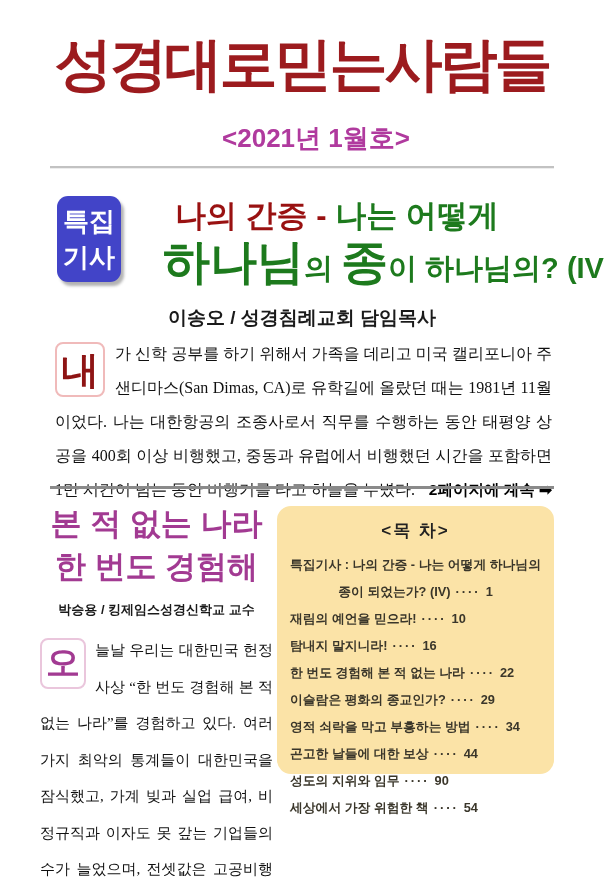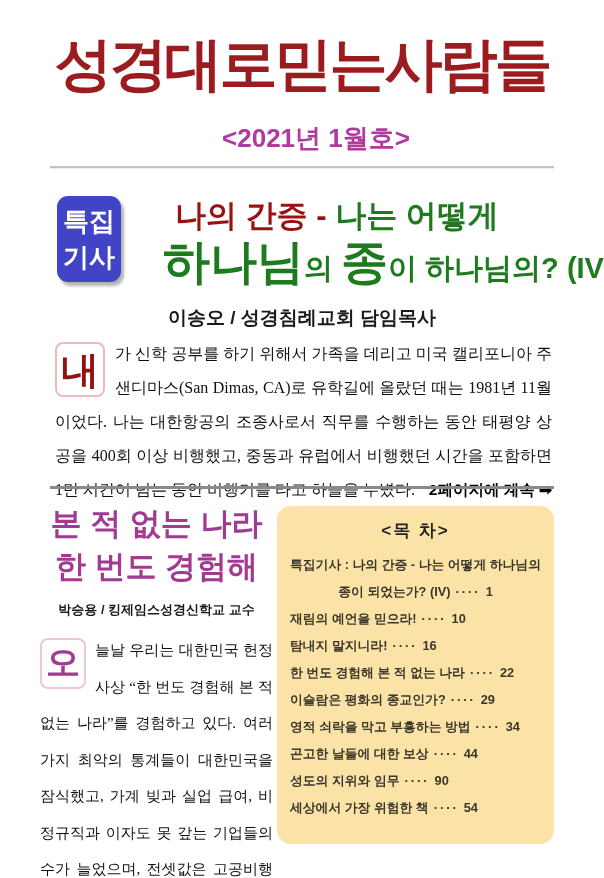--- a/index.html
+++ b/index.html
@@ -72,21 +72,21 @@
     margin-top:13px; font-family:"Liberation Serif", serif; font-size:15px;
     line-height:36.5px; text-align:justify; color:#101010;
   }
   .dropcap-box2 {
     float:left; width:46px; height:51px; border:2px solid #eac6dc; border-radius:8px;
     margin:6px 9px 2px 0; display:flex; align-items:center; justify-content:center;
     color:#a23a92; font-size:34px; font-weight:bold; background:#fff;
   }
   
   .toc {
-    position:absolute; left:277px; top:506px; width:277px; height:338px;
+    position:absolute; left:277px; top:506px; width:277px; height:268px;
     background:#fbe3a7; border-radius:14px; padding:13px 13px;
   }
   .toc-title {
     text-align:center; font-size:17px; font-weight:800; color:#222222;
     letter-spacing:2px; margin-bottom:9px;
   }
   .toc-item { font-size:12.8px; font-weight:600; color:#3a362a; line-height:27px; }
   .toc-line2 { text-align:center; }
   .leader { margin:0 5px; letter-spacing:2px; }
 </style>

